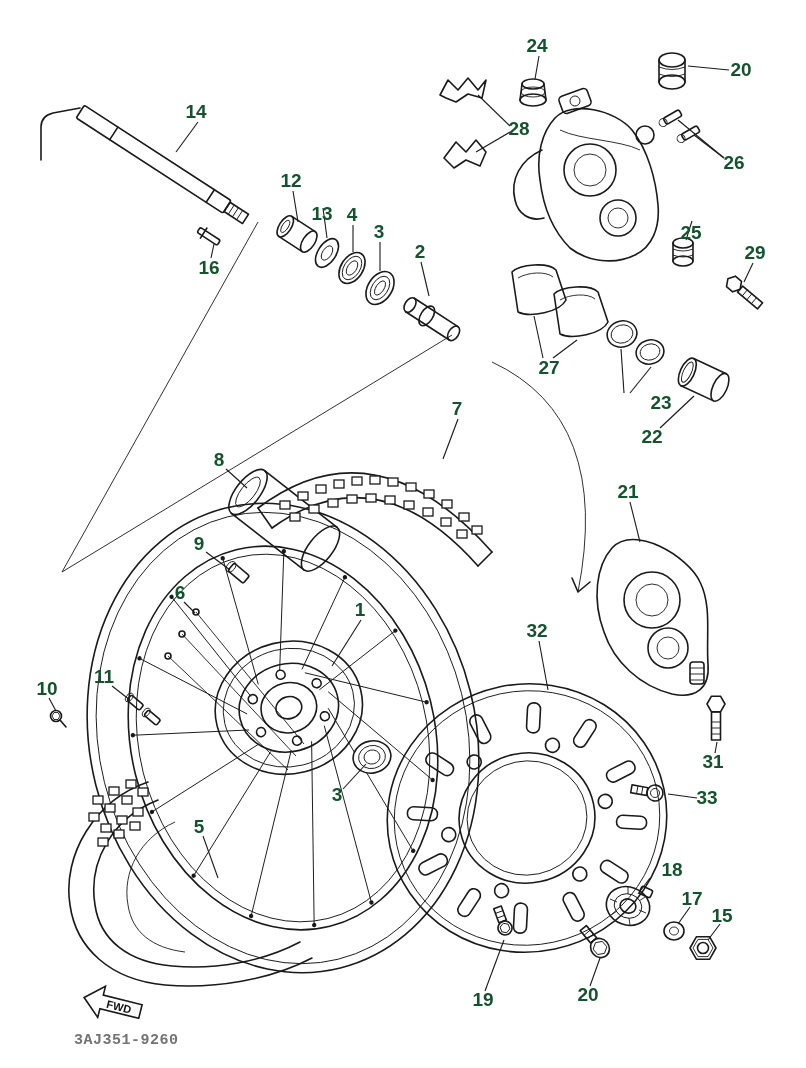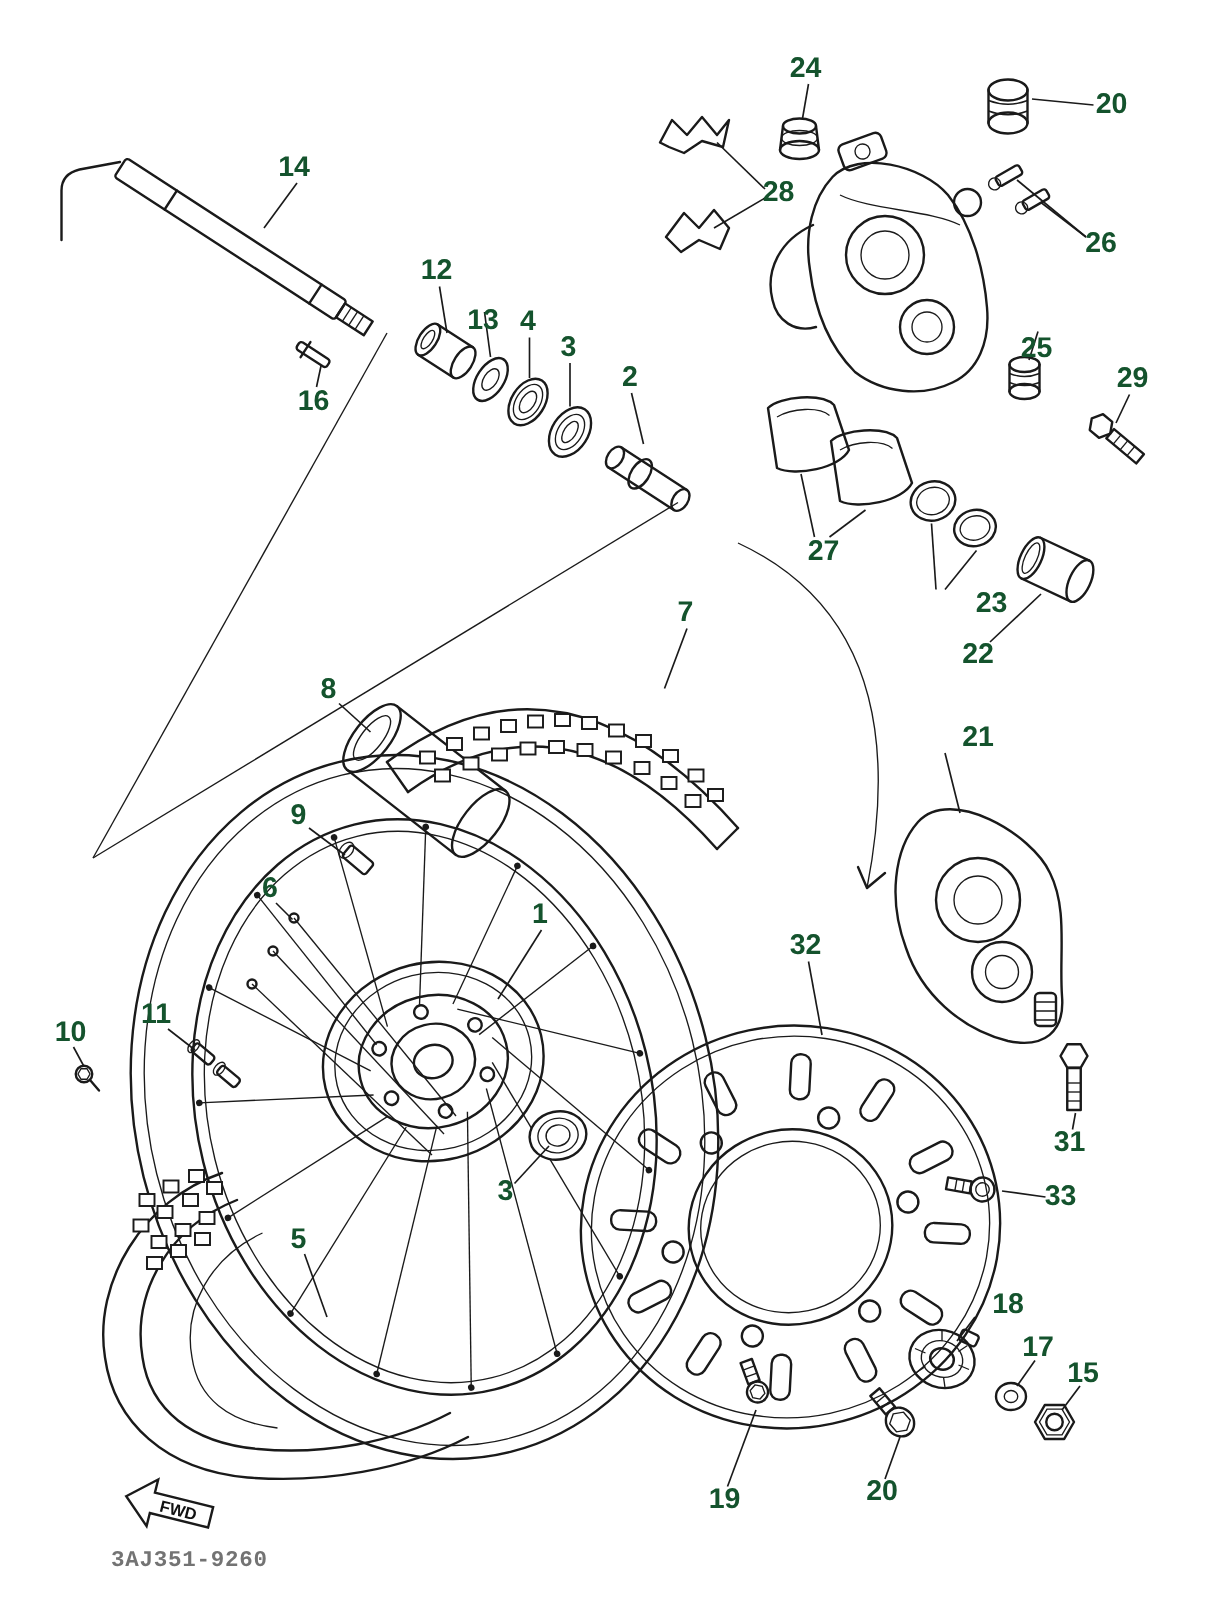--- a/index.html
+++ b/index.html
@@ -465,21 +465,21 @@
       <span class="callout" style="left: 104px; top: 677px;">11</span>
       <span class="callout" style="left: 291px; top: 181px;">12</span>
       <span class="callout" style="left: 322px; top: 198px; margin-top: 16px;">13</span>
       <span class="callout" style="left: 196px; top: 112px;">14</span>
       <span class="callout" style="left: 722px; top: 916px;">15</span>
       <span class="callout" style="left: 209px; top: 268px;">16</span>
       <span class="callout" style="left: 692px; top: 899px;">17</span>
       <span class="callout" style="left: 632px; top: 870px; margin-left: 40px;">18</span>
       <span class="callout" style="left: 483px; top: 1000px;">19</span>
       <span class="callout" style="left: 588px; top: 995px;">20</span>
-      <span class="callout" style="left: 652px; top: 492px;">21</span>
+      <span class="callout" style="left: 628px; top: 492px;">21</span>
       <span class="callout" style="left: 652px; top: 437px;">22</span>
       <span class="callout" style="left: 626px; top: 403px; margin-left: 35px;">23</span>
       <span class="callout" style="left: 537px; top: 46px;">24</span>
       <span class="callout" style="left: 691px; top: 197px; margin-top: 36px;">25</span>
       <span class="callout" style="left: 734px; top: 163px;">26</span>
       <span class="callout" style="left: 549px; top: 368px;">27</span>
       <span class="callout" style="left: 519px; top: 129px;">28</span>
       <span class="callout" style="left: 755px; top: 253px;">29</span>
       <span class="callout" style="left: 741px; top: 70px;">20</span>
       <span class="callout" style="left: 713px; top: 762px;">31</span>

